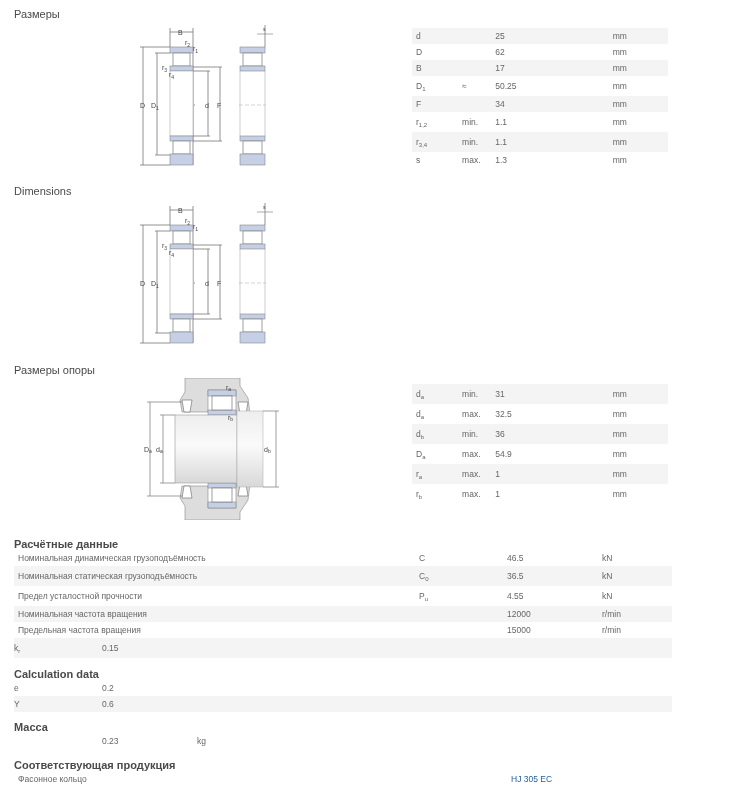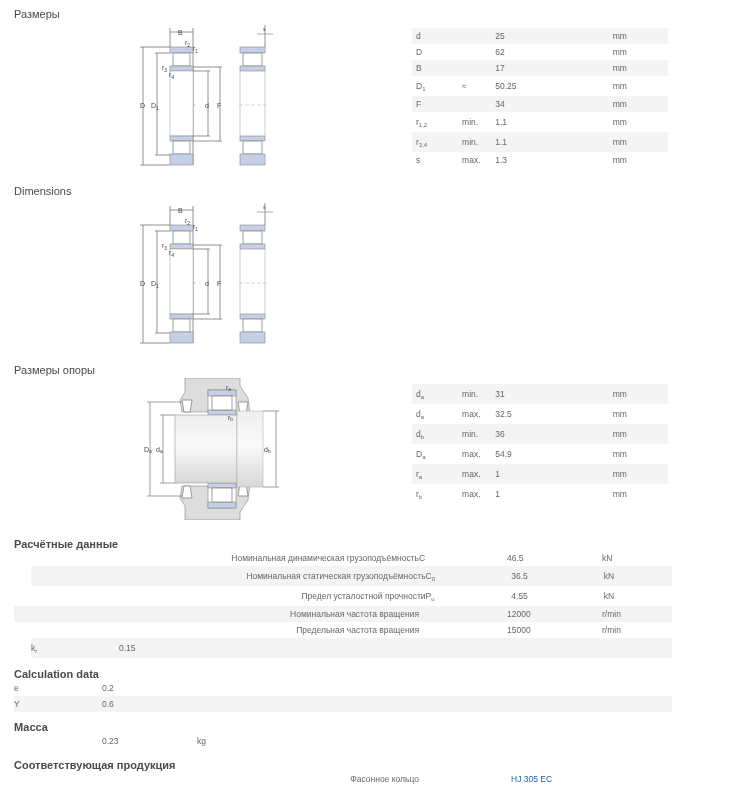--- a/index.html
+++ b/index.html
@@ -11,23 +11,23 @@
   .dtab .r { display: flex; align-items: center; height: 16px; }
   .dtab .r.tall { height: 20px; }
   .dtab .r:nth-child(odd) { background: #f4f4f4; }
   .dtab .c1 { width: 54px; padding-left: 4px; }
   .dtab .c2 { width: 36px; }
   .dtab .c3 { width: 97px; }
   .dtab .c4 { width: 60px; margin-left: 28px; }
   sub { font-size: 6px; vertical-align: -2px; }
   .ctab { position: absolute; left: 14px; width: 658px; font-size: 8.5px; color: #666; }
   .ctab .r { display: flex; align-items: center; height: 16px; }
-  .ctab .r.tall { height: 20px; margin-left: 17px; }
+  .ctab .r.tall { height: 20px; }
   .ctab .r.stripe { background: #f4f4f4; }
-  .ctab .c1 { width: 405px; padding-left: 4px; text-align: right; }
+  .ctab .c1 { width: 405px; padding-left: 4px; }
   .ctab .c2 { width: 88px; }
   .ctab .c3 { width: 95px; }
   .ctab .c4 { width: 70px; }
   .link { color: #1f5f9e; }
   svg text { font-family: "Liberation Sans", sans-serif; }
 </style>
 </head>
 <body>
 
 <div class="h" style="top:8px">Размеры</div>

